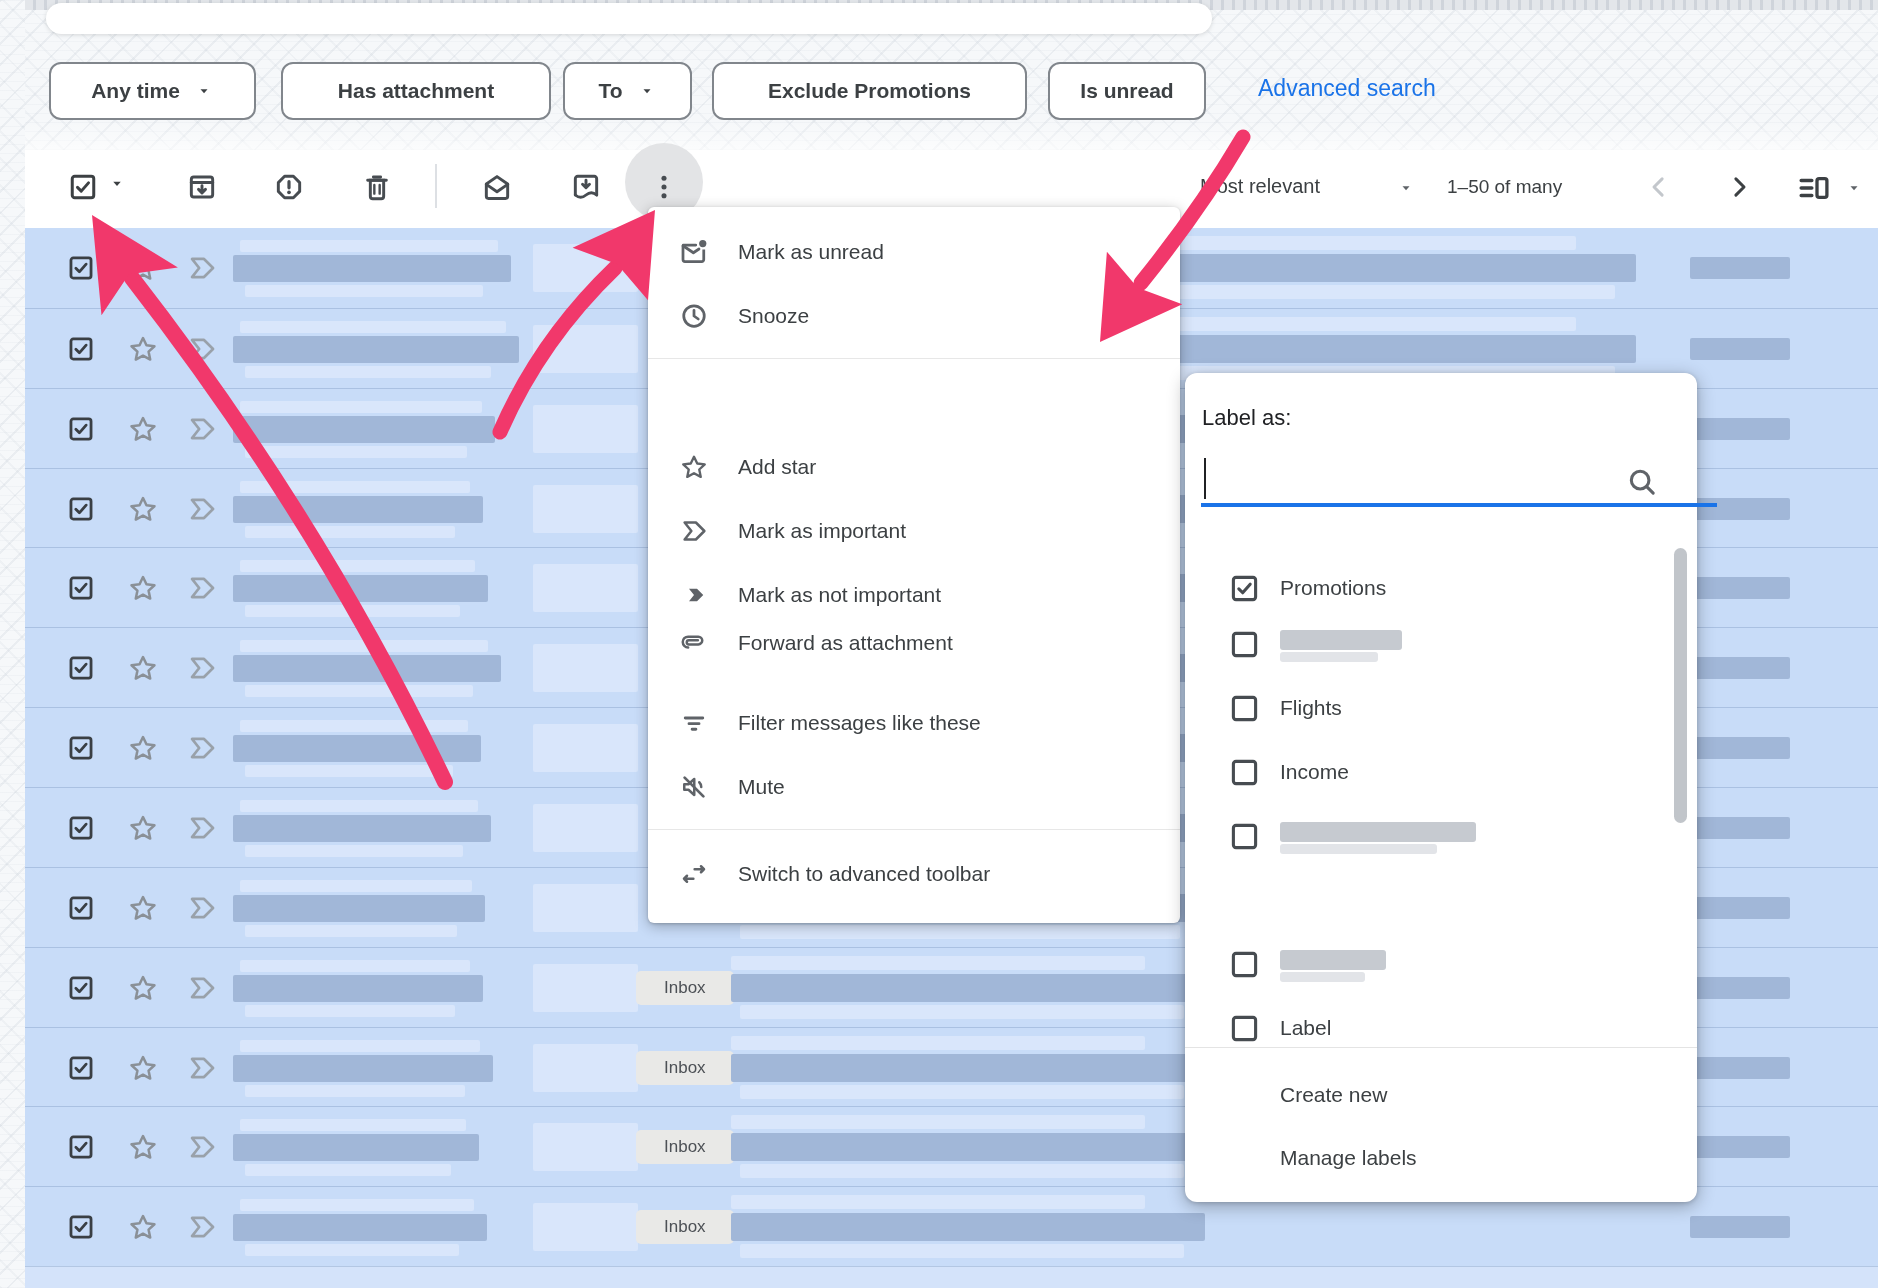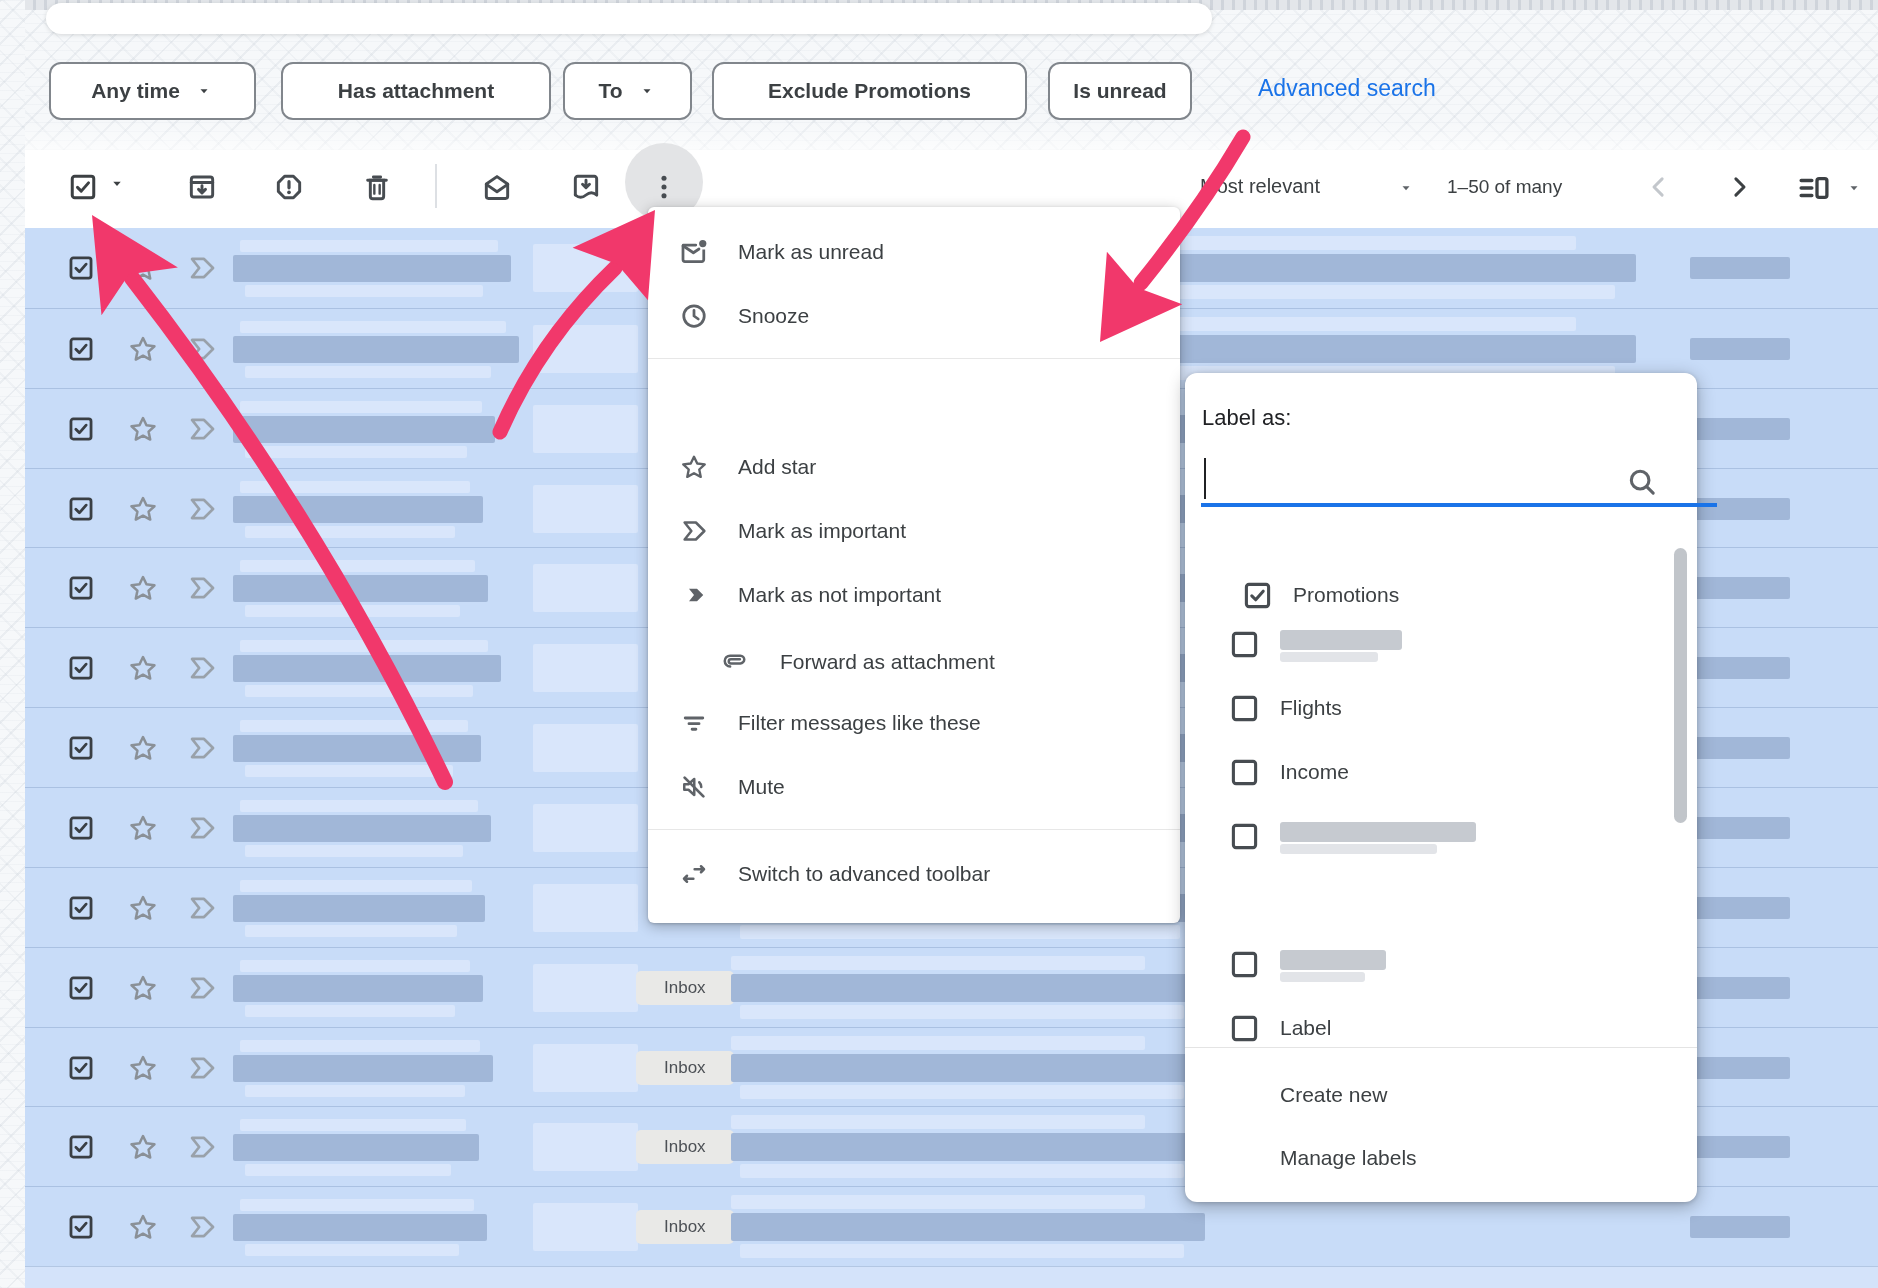--- a/index.html
+++ b/index.html
@@ -102,21 +102,21 @@
       </div>
       <div class="chip" style="left: 563px; width: 129px;">
         <span>To</span>
         <svg width="20" height="14" viewBox="0 0 24 24" fill="none">
           <path d="M6 9 h12 l-6 7 z" fill="#3c4043"></path>
         </svg>
       </div>
       <div class="chip" style="left: 712px; width: 315px;">
         <span>Exclude Promotions</span>
       </div>
-      <div class="chip" style="left: 1048px; width: 144px; align-items: center;">
+      <div class="chip" style="left: 1048px; width: 158px; align-items: center;">
         <span>Is unread</span>
       </div>
     </div>
   <a id="advanced-search" style="color: rgb(26, 115, 232);">Advanced search</a>
 
   <div id="more-circle"></div>
   <div id="toolbar">
       <div class="tbtn" style="left: 68px; top: 172px;">
         <svg width="30" height="30" viewBox="0 0 24 24" fill="none">
           <rect x="3.4" y="3.4" width="17.2" height="17.2" rx="2" stroke="#3c4043" stroke-width="2.4"></rect>
@@ -507,21 +507,21 @@
         <span class="mi-label">Mark as important</span>
       </div>
       <div class="menu-item" style="top: 356px;">
         <span class="mi-icon">
           <svg width="30" height="30" viewBox="0 0 24 24" fill="none">
             <path d="M8 7 h6.4 l5 5 -5 5 H8 l4 -5 z" fill="#5f6368"></path>
           </svg>
         </span>
         <span class="mi-label">Mark as not important</span>
       </div>
-      <div class="menu-item" style="top: 423px; margin-left: 42px;">
+      <div class="menu-item" style="top: 404px;">
         <span class="mi-icon">
           <svg width="30" height="30" viewBox="0 0 24 24" fill="none">
             <path d="M7.3 15.5 a4.3 4.3 0 0 1 0 -8.6 h8.2 a3.1 3.1 0 0 1 0 6.2 h-7.6 a1.7 1.7 0 0 1 0 -3.4 h7.2" stroke="#5f6368" stroke-width="2" stroke-linecap="round" stroke-linejoin="round" fill="none"></path>
           </svg>
         </span>
         <span class="mi-label">Forward as attachment</span>
       </div>
       <div class="menu-item" style="top: 484px; padding-left: 22px;">
         <span class="mi-icon">
           <svg width="30" height="30" viewBox="0 0 24 24" fill="none">
@@ -556,21 +556,21 @@
     <div id="label-title">Label as:</div>
     <input id="label-search" value="" style="border-bottom-color: rgb(26, 115, 232);">
     <div id="search-caret"></div>
     <span id="label-search-icon">
         <svg width="32" height="32" viewBox="0 0 24 24" fill="none">
           <circle cx="10.6" cy="10.6" r="6.6" stroke="#5f6368" stroke-width="2.3"></circle>
           <path d="M15.5 15.5 L20.4 20.4" stroke="#5f6368" stroke-width="2.3" stroke-linecap="round" stroke-linejoin="round" fill="none"></path>
         </svg>
       </span>
     <div id="label-list">
-        <div class="label-row" style="top: 15px; margin-left: 13px;">
+        <div class="label-row" style="top: 8px;">
           <span class="lcheck">
             <svg width="31" height="31" viewBox="0 0 24 24" fill="none">
               <rect x="3.4" y="3.4" width="17.2" height="17.2" rx="2" stroke="#474c51" stroke-width="2.4"></rect>
               <path d="M7.6 12.3 l3 3 L16.4 8.7" stroke="#474c51" stroke-width="2.4" stroke-linecap="round" stroke-linejoin="round" fill="none"></path>
             </svg>
           </span>
           <span class="lname">Promotions</span>
         </div>
         <div class="label-row" style="top: 64px;">
           <span class="lcheck">

